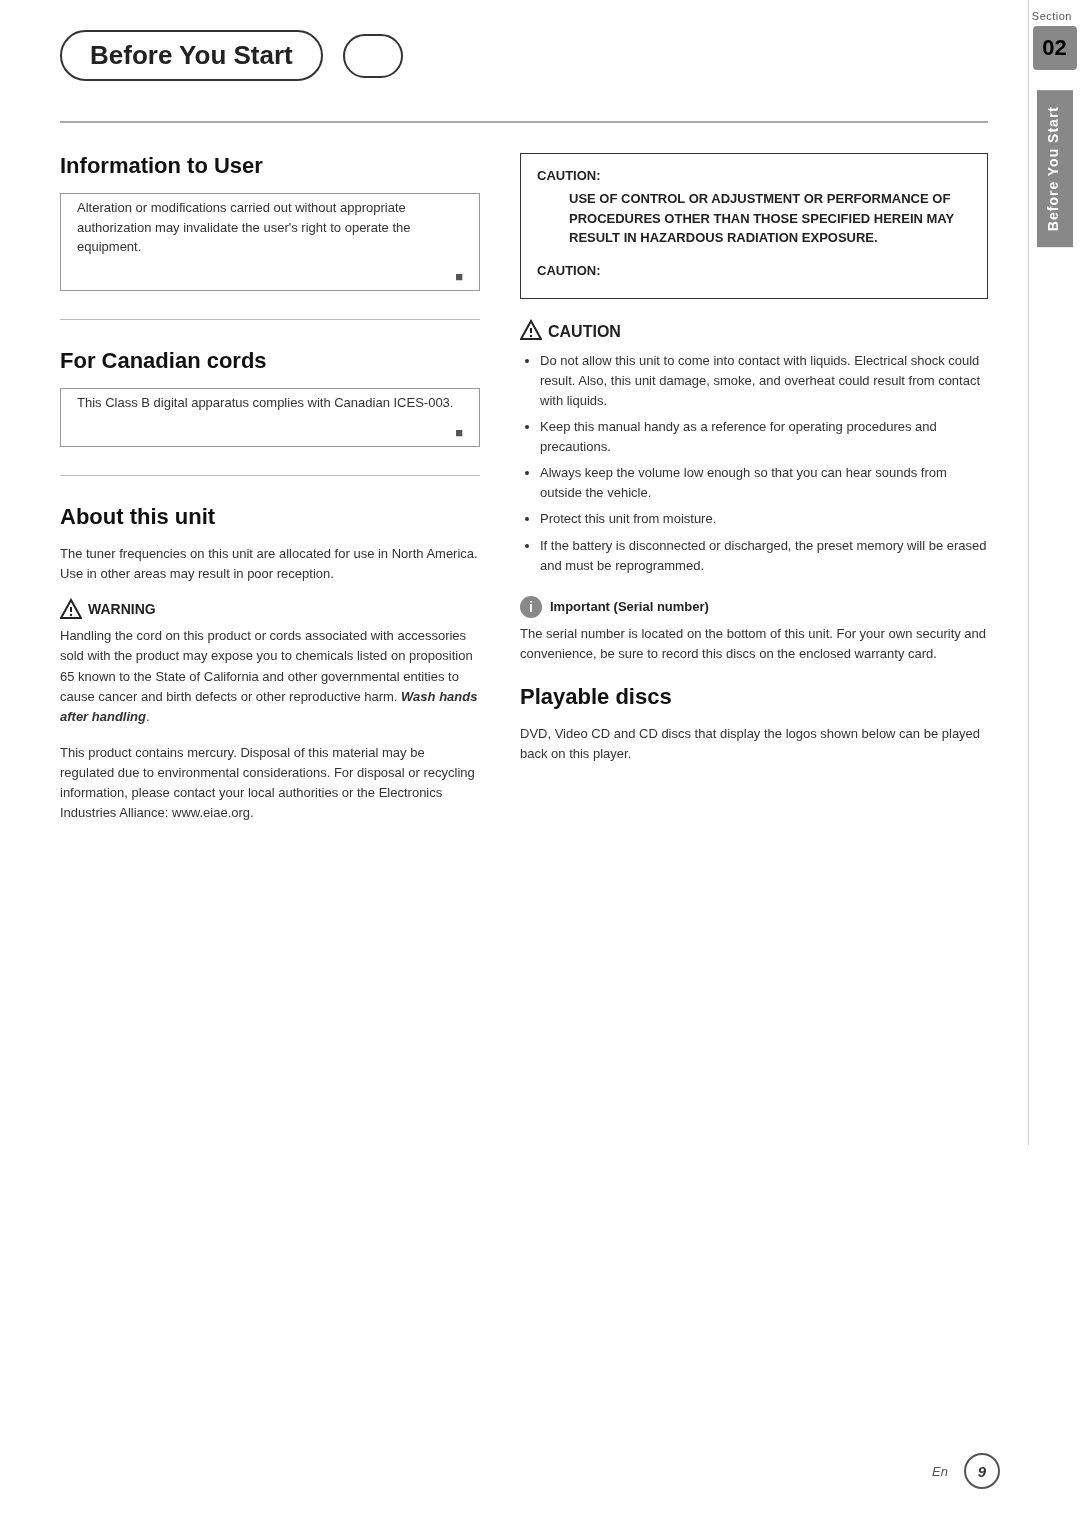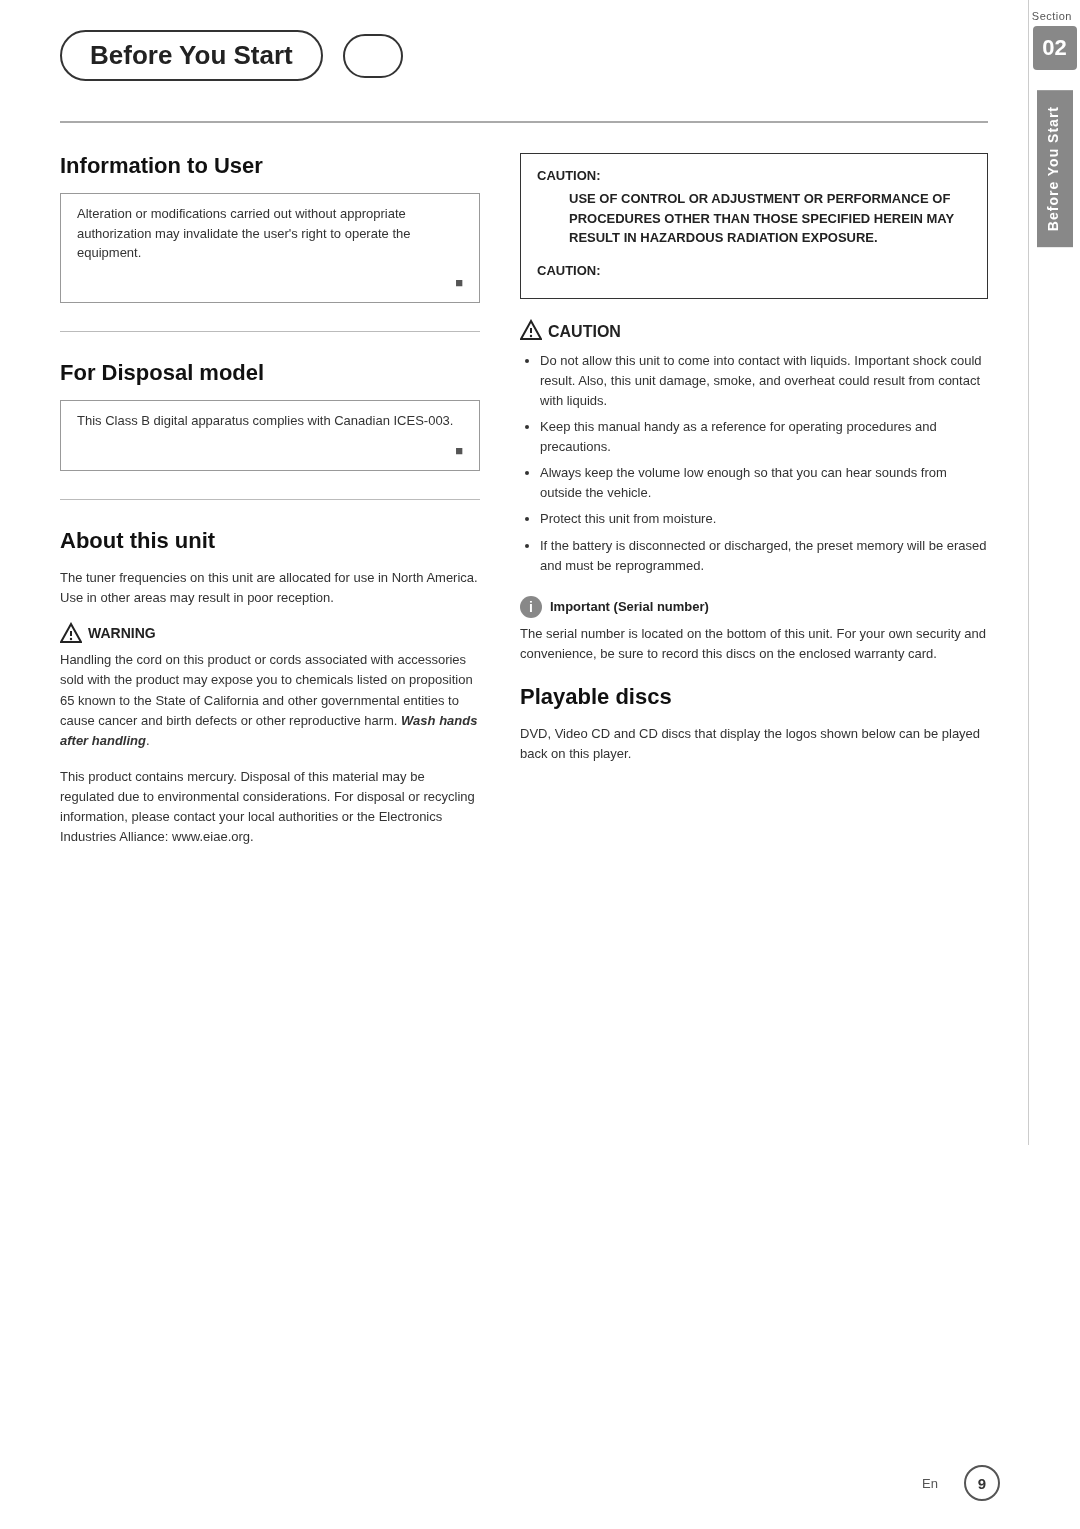--- a/index.html
+++ b/index.html
@@ -41,21 +41,21 @@
       color: #555;
       text-align: right;
       padding-top: 10px;
       padding-right: 8px;
       width: 100%;
       letter-spacing: 0.5px;
     }
 
     .section-number {
       background: #888;
-      color: #ffffff;
+      color: #000000;
       font-size: 22px;
       font-weight: bold;
       width: 44px;
       height: 44px;
       display: flex;
       align-items: center;
       justify-content: center;
       margin-top: 4px;
       border-radius: 4px;
     }
@@ -129,21 +129,21 @@
     .section-heading {
       font-size: 22px;
       font-weight: bold;
       margin-bottom: 14px;
       color: #111;
     }
 
     
     .info-box {
       border: 1.5px solid #999;
-      padding: 10px 16px;
+      padding: 4px 16px;
       margin-bottom: 8px;
       font-size: 13px;
       line-height: 1.5;
       color: #333;
     }
 
     .info-box-icon {
       text-align: right;
       margin-top: 10px;
       font-size: 13px;
@@ -280,27 +280,28 @@
     }
 
     
     .playable-section {
       margin-top: 10px;
     }
 
     
     .page-footer {
       position: absolute;
-      bottom: 28px;
+      bottom: 40px;
       right: 80px;
       display: flex;
       align-items: center;
-      gap: 26px;
+      gap: 16px;
       font-size: 13px;
       color: #555;
+      font-style: italic;
     }
 
     .page-number-circle {
       width: 36px;
       height: 36px;
       border-radius: 50%;
       border: 2px solid #555;
       display: flex;
       align-items: center;
       justify-content: center;
@@ -345,21 +346,21 @@
           <div class="section-heading">Information to User</div>
           <div class="info-box">
             <span>Alteration or modifications carried out without appropriate authorization may invalidate the user's right to operate the equipment.</span>
             <div class="info-box-icon">■</div>
           </div>
         </div>
 
         <hr class="section-divider">
 
         <div class="warning-block">
-          <div class="section-heading">For Disposal model</div>
+          <div class="section-heading">For Canadian cords</div>
           <div class="info-box">
             <span>This Class B digital apparatus complies with Canadian ICES-003.</span>
             <div class="info-box-icon">■</div>
           </div>
         </div>
 
         <hr class="section-divider">
 
         <div>
           <div class="section-heading">About this unit</div>
@@ -400,21 +401,21 @@
             <span class="warning-icon">
               <svg viewBox="0 0 22 22" xmlns="http://www.w3.org/2000/svg">
                 <polygon points="11,2 21,20 1,20" fill="none" stroke="#222" stroke-width="2"></polygon>
                 <line x1="11" y1="9" x2="11" y2="14" stroke="#222" stroke-width="2"></line>
                 <circle cx="11" cy="17" r="1.2" fill="#222"></circle>
               </svg>
             </span>
             <span>CAUTION</span>
           </div>
           <ul class="caution-list">
-          <li>Do not allow this unit to come into contact with liquids. Important shock could result. Also, this unit damage, smoke, and overheat could result from contact with liquids.</li>
+          <li>Do not allow this unit to come into contact with liquids. Electrical shock could result. Also, this unit damage, smoke, and overheat could result from contact with liquids.</li>
               <li>Keep this manual handy as a reference for operating procedures and precautions.</li>
               <li>Always keep the volume low enough so that you can hear sounds from outside the vehicle.</li>
               <li>Protect this unit from moisture.</li>
               <li>If the battery is disconnected or discharged, the preset memory will be erased and must be reprogrammed.</li>
             </ul>
         </div>
 
         <div class="serial-section">
           <div class="serial-title">
             <div class="serial-icon">i</div>

